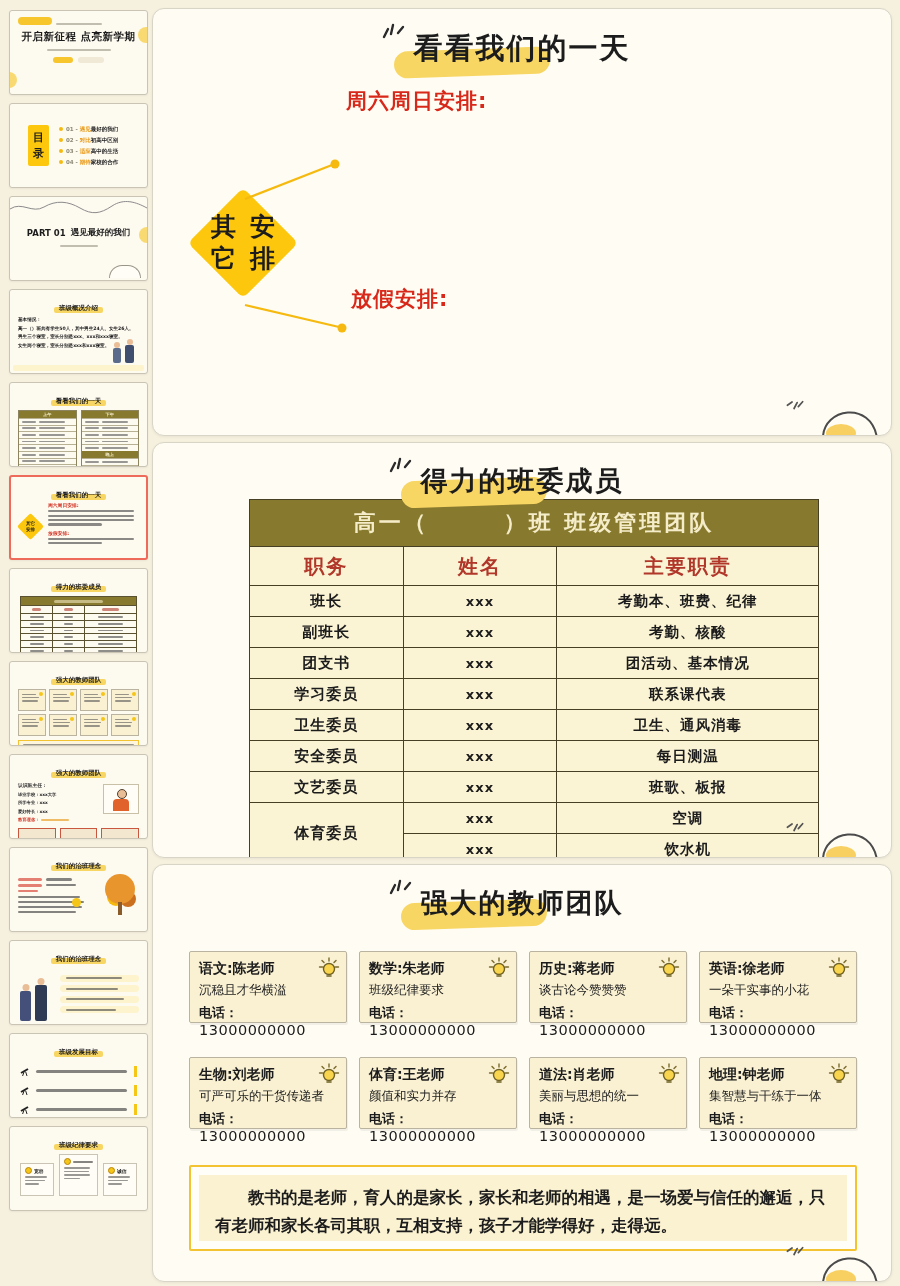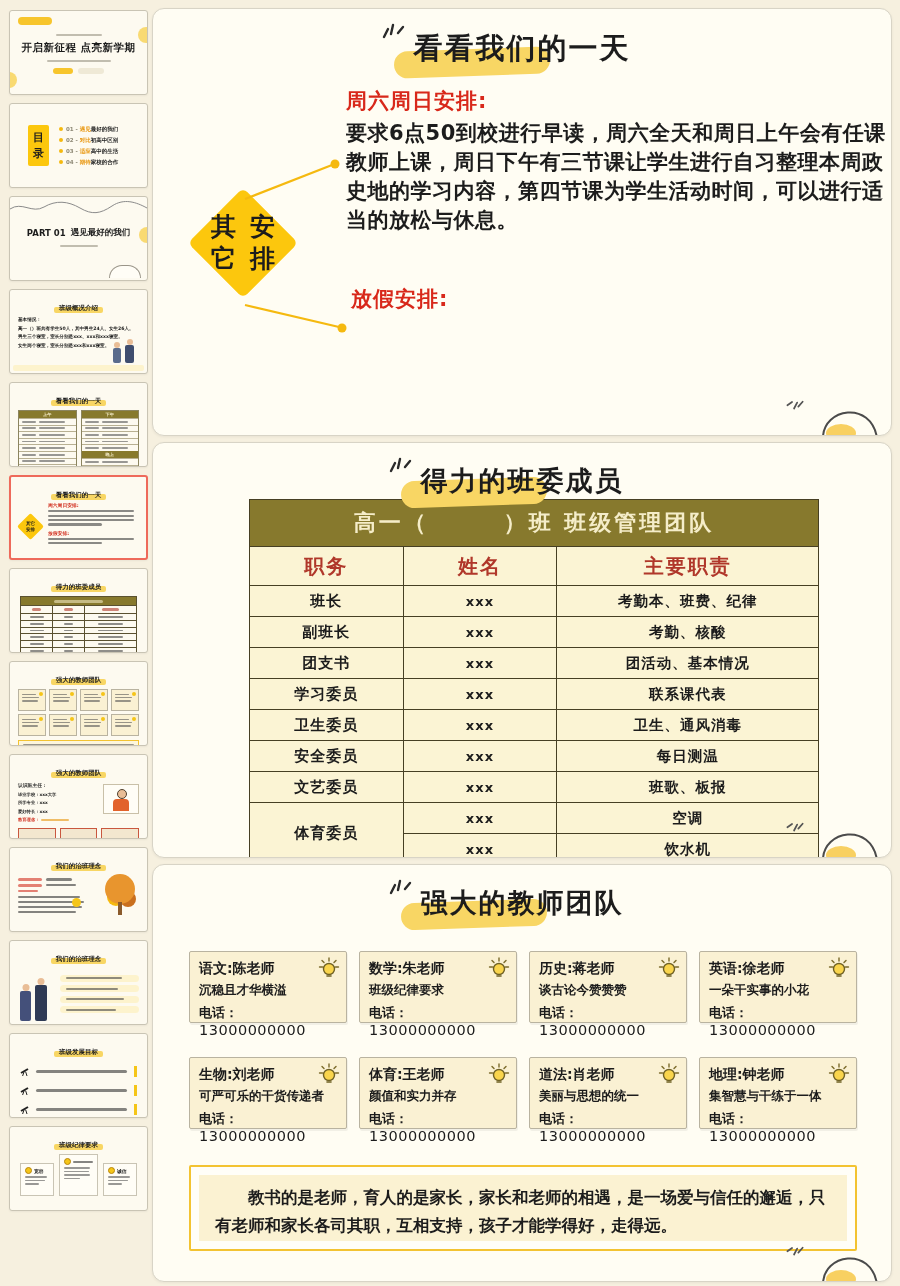--- a/index.html
+++ b/index.html
@@ -125,39 +125,39 @@
   .ctab .crow td{height:28px;}
   .ctab .role{font-size:15px;font-weight:700;letter-spacing:1px;}
   .ctab .nm{font-size:13px;font-weight:600;letter-spacing:1px;}
   .ctab .dt{font-size:14.5px;font-weight:700;letter-spacing:1px;}
   
   .cards{position:absolute;left:36px;top:86px;width:668px;display:grid;
          grid-template-columns:repeat(4,158px);column-gap:12px;row-gap:34px;}
   .tcard{position:relative;height:72px;background:#faf1d3;border:1px solid #b9b3a0;border-radius:2px;
          padding:8px 9px;box-sizing:border-box;box-shadow:1px 2px 0 rgba(0,0,0,.05);}
   .tc1{font-size:14px;font-weight:800;}
-  .tc2{font-size:12.5px;font-weight:700;margin-top:4px;white-space:nowrap;}
+  .tc2{font-size:12.5px;font-weight:400;margin-top:4px;white-space:nowrap;}
   .tc3{margin-top:5px;font-size:13px;}
   .ph-l{font-weight:800;}
   .ph-n{font-size:14.5px;letter-spacing:.5px;}
   .bulb{position:absolute;right:5px;top:4px;}
   .quote-box{position:absolute;left:36px;top:300px;width:664px;height:82px;border:2px solid #f3c331;
              background:#fffef8;border-radius:2px;}
   .quote-inner{position:absolute;inset:8px;background:#fbf2d2;padding:9px 16px;font-size:16.5px;
                font-weight:600;line-height:1.7;text-indent:2em;box-sizing:border-box;}
 </style>
 </head>
 <body>
 
 <div class="app">
 
   <div class="sidebar" id="thumbs">
       <div class="thumb">
         <span class="pill" style="position:absolute;left:8px;top:6px;width:34px;height:8px"></span>
-      <div style="margin-top:23px;text-align:center">
+      <div style="margin-top:12px;text-align:center">
           <i class="gk" style="width:46px;height:2px;background:#9a9583;margin:0 auto 5px"></i>
       <div class="tb1-title">开启新征程 点亮新学期</div>
           <i class="gk" style="width:64px;height:2px;background:#9a9583;margin:5px auto 6px"></i>
       <div class="tb1-row">
             <span class="pill" style="width:20px;height:6px"></span>
             <span class="pill" style="width:26px;height:6px;background:#efe9d6"></span>
           </div>
         </div>
       <span class="ycorn" style="right:-7px;top:16px"></span>
         <span class="ycorn" style="left:-9px;bottom:6px"></span>
@@ -600,21 +600,20 @@
         </div>
     </div>
     <svg class="connectors" width="738" height="426" viewBox="0 0 738 426">
       <line x1="92" y1="190" x2="179" y2="156" stroke="#f5b90f" stroke-width="2.2"></line>
       <circle cx="182" cy="155" r="4.5" fill="#f5b90f"></circle>
       <line x1="92" y1="296" x2="186" y2="318" stroke="#f5b90f" stroke-width="2.2"></line>
       <circle cx="189" cy="319" r="4.5" fill="#f5b90f"></circle>
     </svg>
     <div class="sec sec1">
       <div class="sec-h">周六周日安排:</div>
-      <div class="sec-b">要求6点50到校进行早读，周六全天和周日上午会有任课教师上课，周日下午有三节课让学生进行自习整理本周政史地的学习内容，第四节课为学生活动时间，可以进行适当的放松与休息。</div>
     </div>
     <div class="sec sec2">
       <div class="sec-h">放假安排:</div>
     </div>
     <svg class="ticks-br" width="20" height="16" viewBox="0 0 26 22">
       <g stroke="#555" stroke-width="2.4" stroke-linecap="round" fill="none">
         <line x1="4" y1="18" x2="8" y2="10"></line>
           <line x1="11" y1="15" x2="13" y2="6"></line>
           <line x1="18" y1="14" x2="23" y2="8"></line>
       </g>

